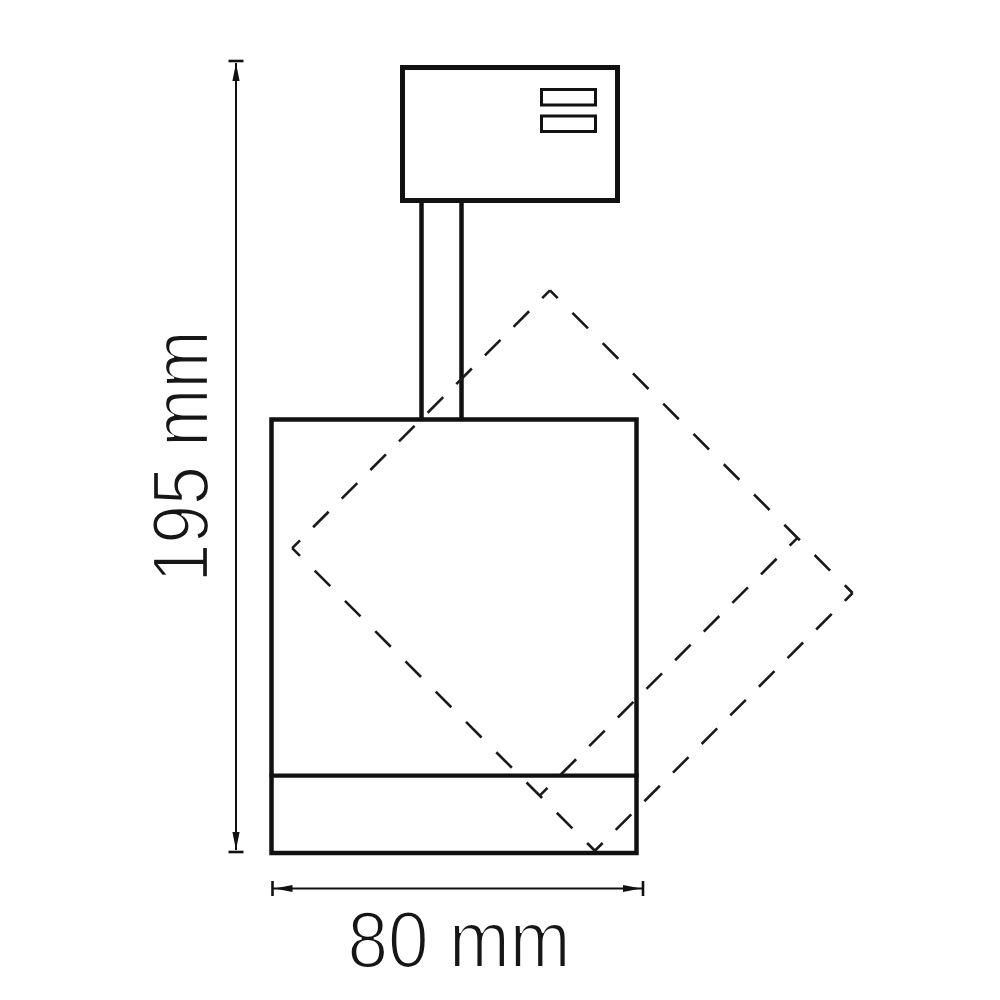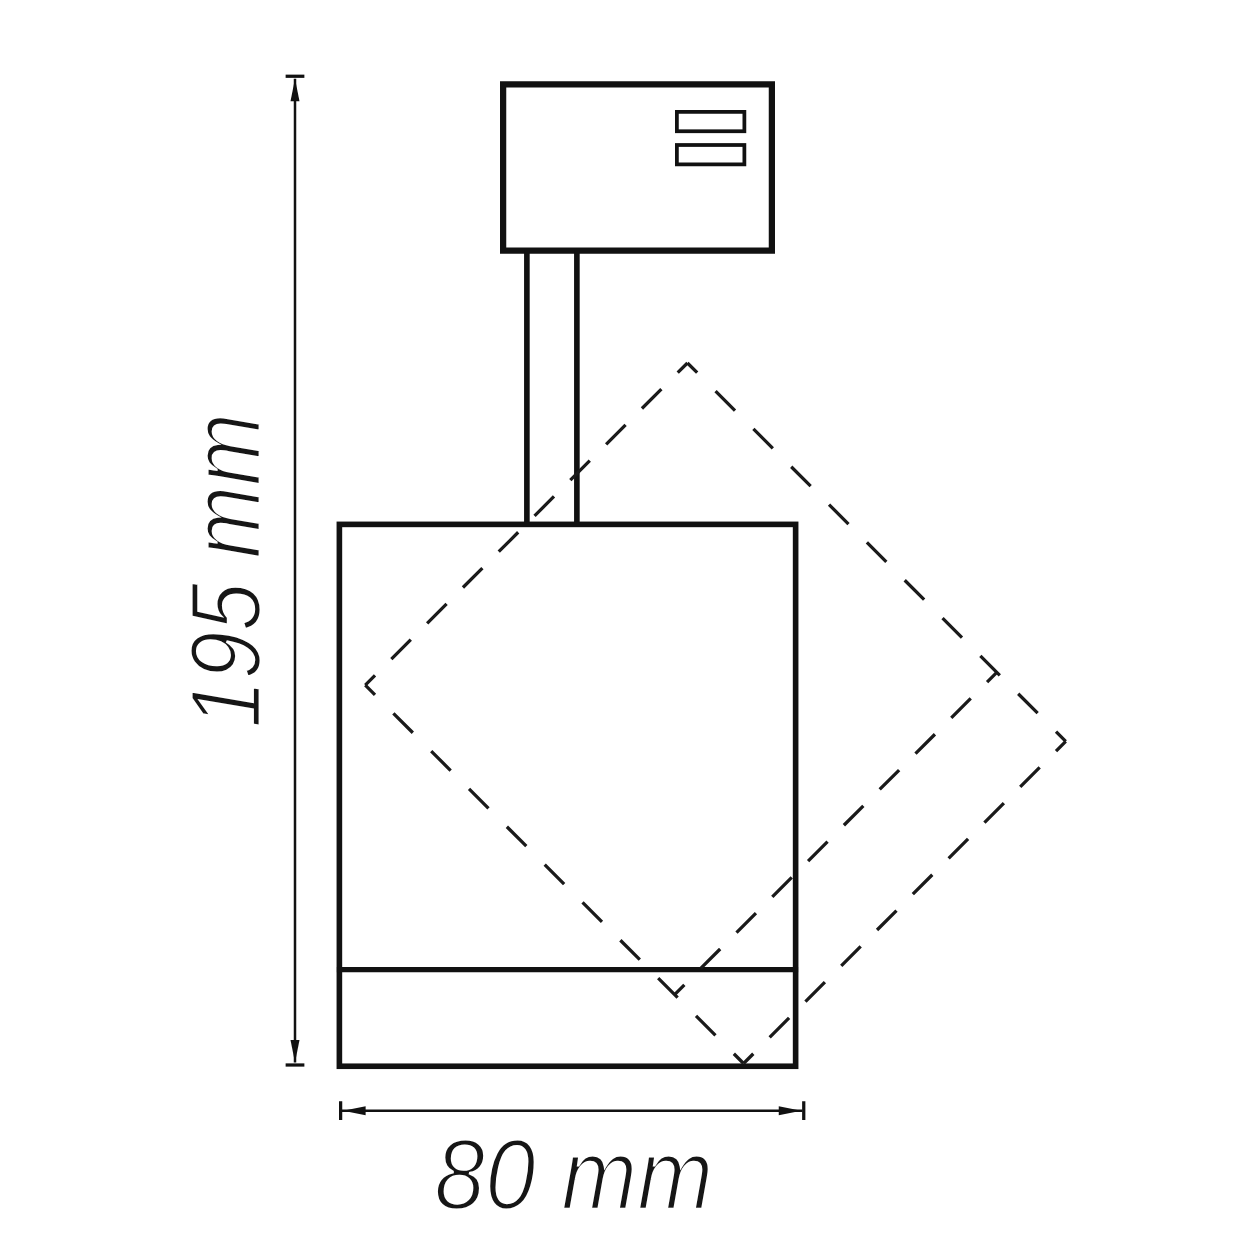--- a/index.html
+++ b/index.html
@@ -1,16 +1,16 @@
 <!DOCTYPE html>
 <html><head>
 <meta charset="utf-8">
 <style>
   html,body{margin:0;padding:0;background:#ffffff;}
-  .page{width:1000px;height:1000px;position:relative;background:#ffffff;overflow:hidden;font-style:italic;}
+  .page{width:1000px;height:1000px;position:relative;background:#ffffff;overflow:hidden;}
   svg{display:block;}
   text{font-family:"Liberation Sans",sans-serif;fill:#161616;}
 </style>
 </head>
 <body>
 <div class="page">
 <svg width="1000" height="1000" viewBox="0 0 1000 1000">
 
   <rect x="0" y="0" width="1000" height="1000" fill="#ffffff"></rect>
 

